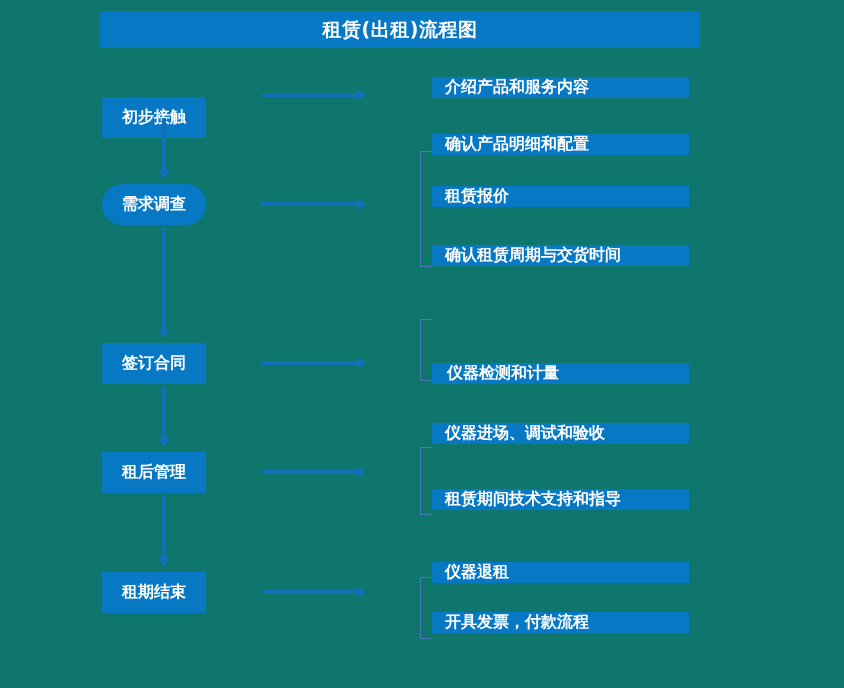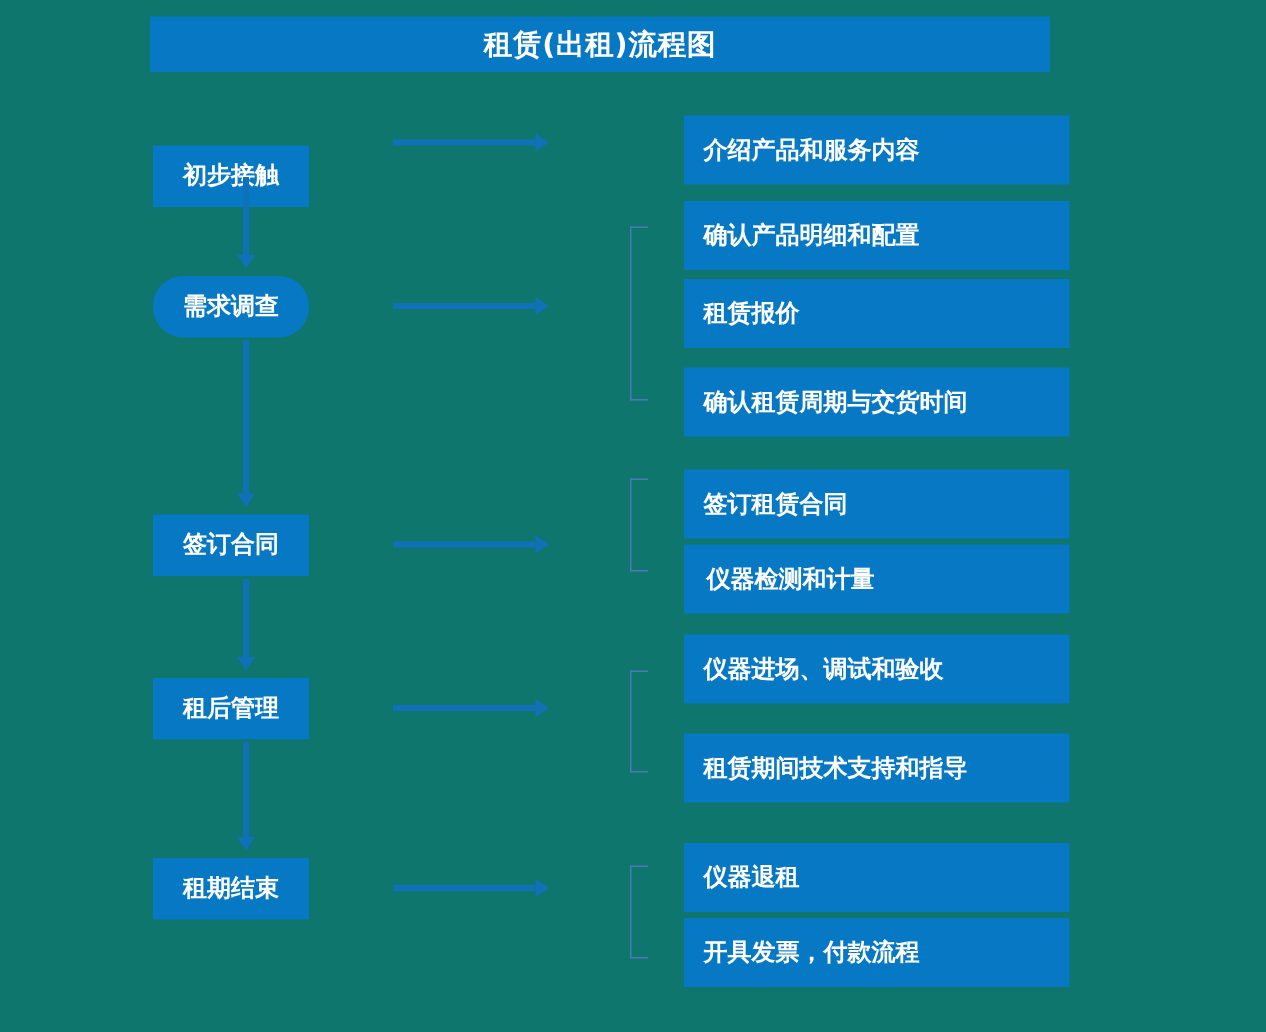--- a/index.html
+++ b/index.html
@@ -48,23 +48,23 @@
     align-items: center;
     justify-content: center;
     font-size: 16px;
     font-weight: bold;
     box-sizing: border-box;
   }
 
   
   .detail-box {
     position: absolute;
-    left: 456px;
+    left: 432px;
     width: 257px;
-    height: 46px;
+    height: 21px;
     background: #0778c4;
     color: #ffffff;
     display: flex;
     align-items: center;
     padding-left: 13px;
     font-size: 16px;
     font-weight: bold;
     box-sizing: border-box;
     white-space: nowrap;
   }
@@ -182,21 +182,20 @@
   <div class="bracket" style="top:319px; height:62px;"></div>
   <div class="bracket" style="top:447px; height:68px;"></div>
   <div class="bracket" style="top:577px; height:62px;"></div>
 
   <div class="detail-box" style="top:77px;">介绍产品和服务内容</div>
 
   <div class="detail-box" style="top:134px;">确认产品明细和配置</div>
   <div class="detail-box" style="top:186px;">租赁报价</div>
   <div class="detail-box" style="top:245px;">确认租赁周期与交货时间</div>
 
-  <div class="detail-box" style="top:313px;">签订租赁合同</div>
   <div class="detail-box" style="top:363px;padding-left:15px;">仪器检测和计量</div>
 
   <div class="detail-box" style="top:423px;">仪器进场、调试和验收</div>
   <div class="detail-box" style="top:489px;">租赁期间技术支持和指导</div>
 
   <div class="detail-box" style="top:562px;">仪器退租</div>
   <div class="detail-box" style="top:612px;">开具发票，付款流程</div>
 
 </div>
 

